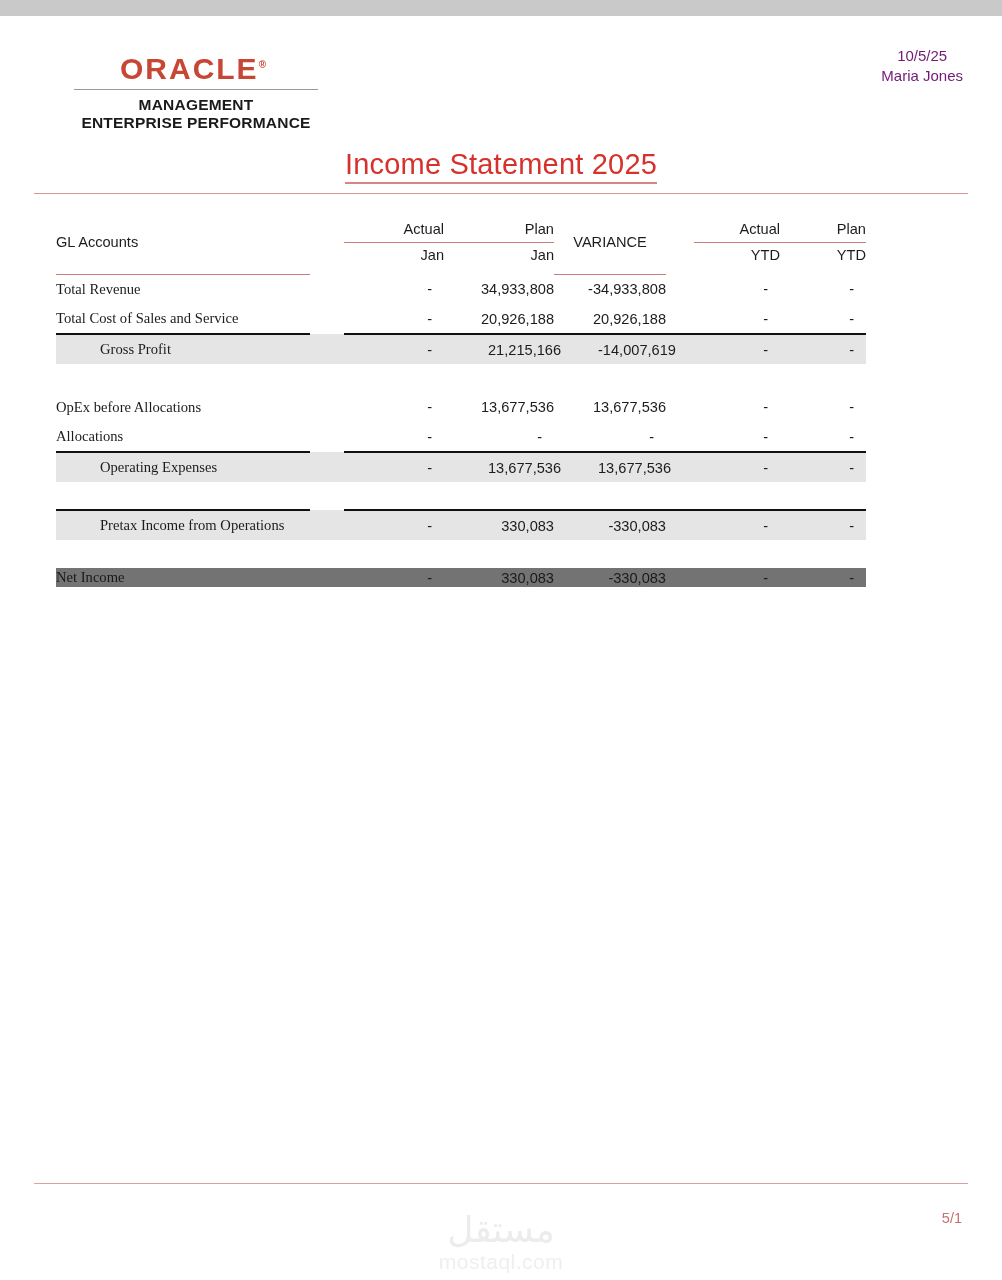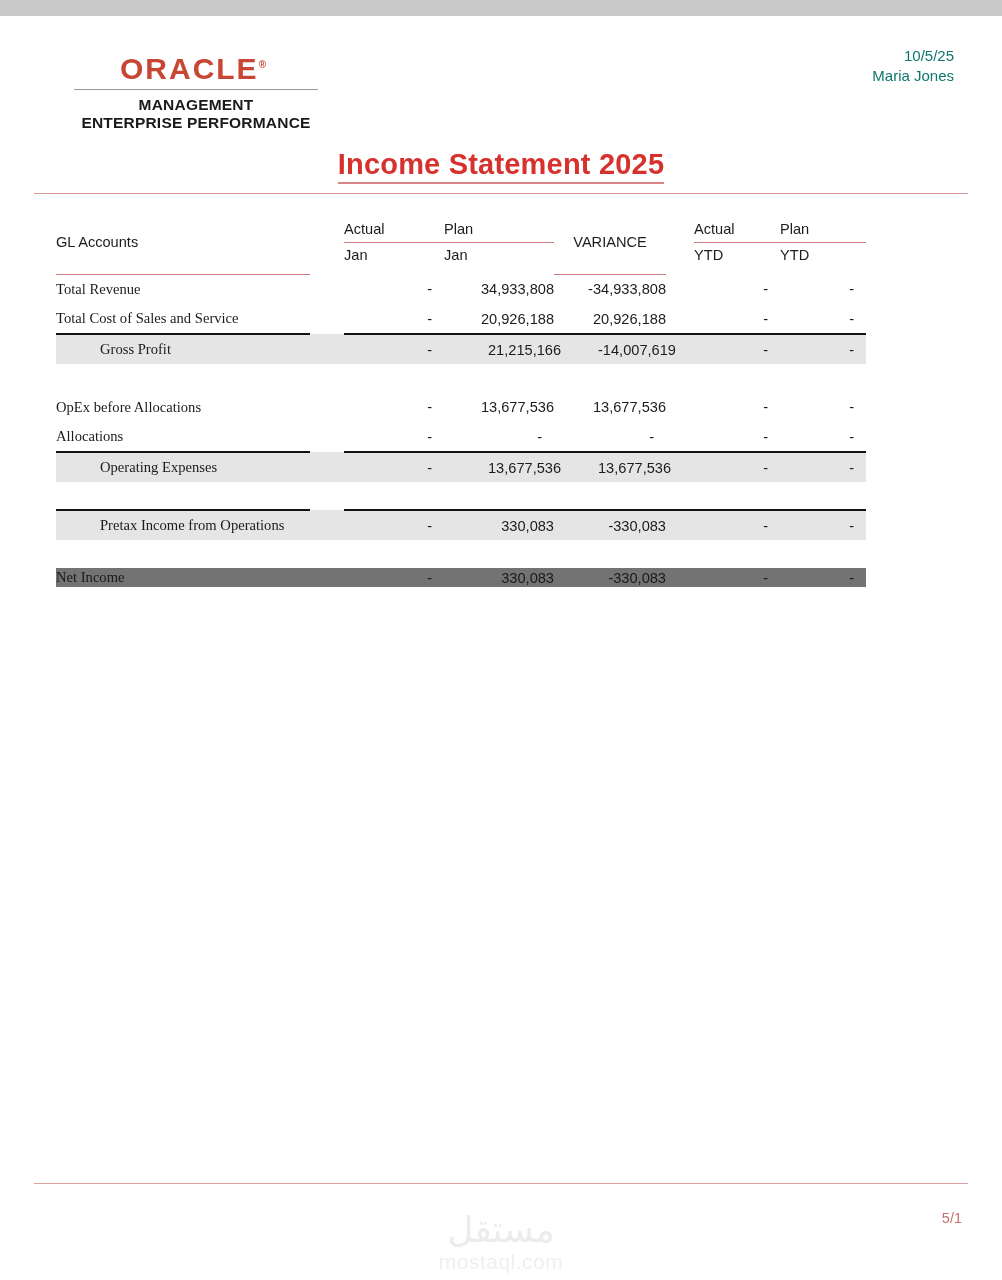--- a/index.html
+++ b/index.html
@@ -61,36 +61,36 @@
     margin-top: 6px;
     font-size: 15.5px;
     font-weight: bold;
     letter-spacing: 0.2px;
     color: #1a1a1a;
     line-height: 1.18;
   }
 
   .header-meta {
     position: absolute;
-    right: 48px;
+    right: 39px;
     top: 0px;
-    text-align: right;
-    color: #0f766e;
+    text-align: center;
+    color: #701a75;
     font-size: 15px;
     line-height: 1.35;
   }
 
   
   .doc-title {
     position: absolute;
     top: 132px;
     left: 0; right: 0;
     text-align: center;
     font-size: 29px;
-    font-weight: bold;
+    font-weight: normal;
     color: #D6312C;
     letter-spacing: 0.2px;
   }
   .doc-title span {
     border-bottom: 2px solid #D98585;
     padding-bottom: 2px;
   }
 
   .title-rule {
     position: absolute;
@@ -126,21 +126,21 @@
 
   table.stmt td, table.stmt th {
     padding: 0;
     font-weight: normal;
     vertical-align: middle;
   }
 
   
   .hdr-top td, .hdr-bot td {
     height: 26px;
-    text-align: left;
+    text-align: right;
     font-size: 14.6px;
     color: #1c1c1c;
     white-space: nowrap;
   }
   .hdr-top td.uline, .hdr-bot td.uline {
     border-bottom: 1.5px solid #CF7B7B;
   }
   td.acct-head {
     text-align: left;
     padding-left: 8px;

